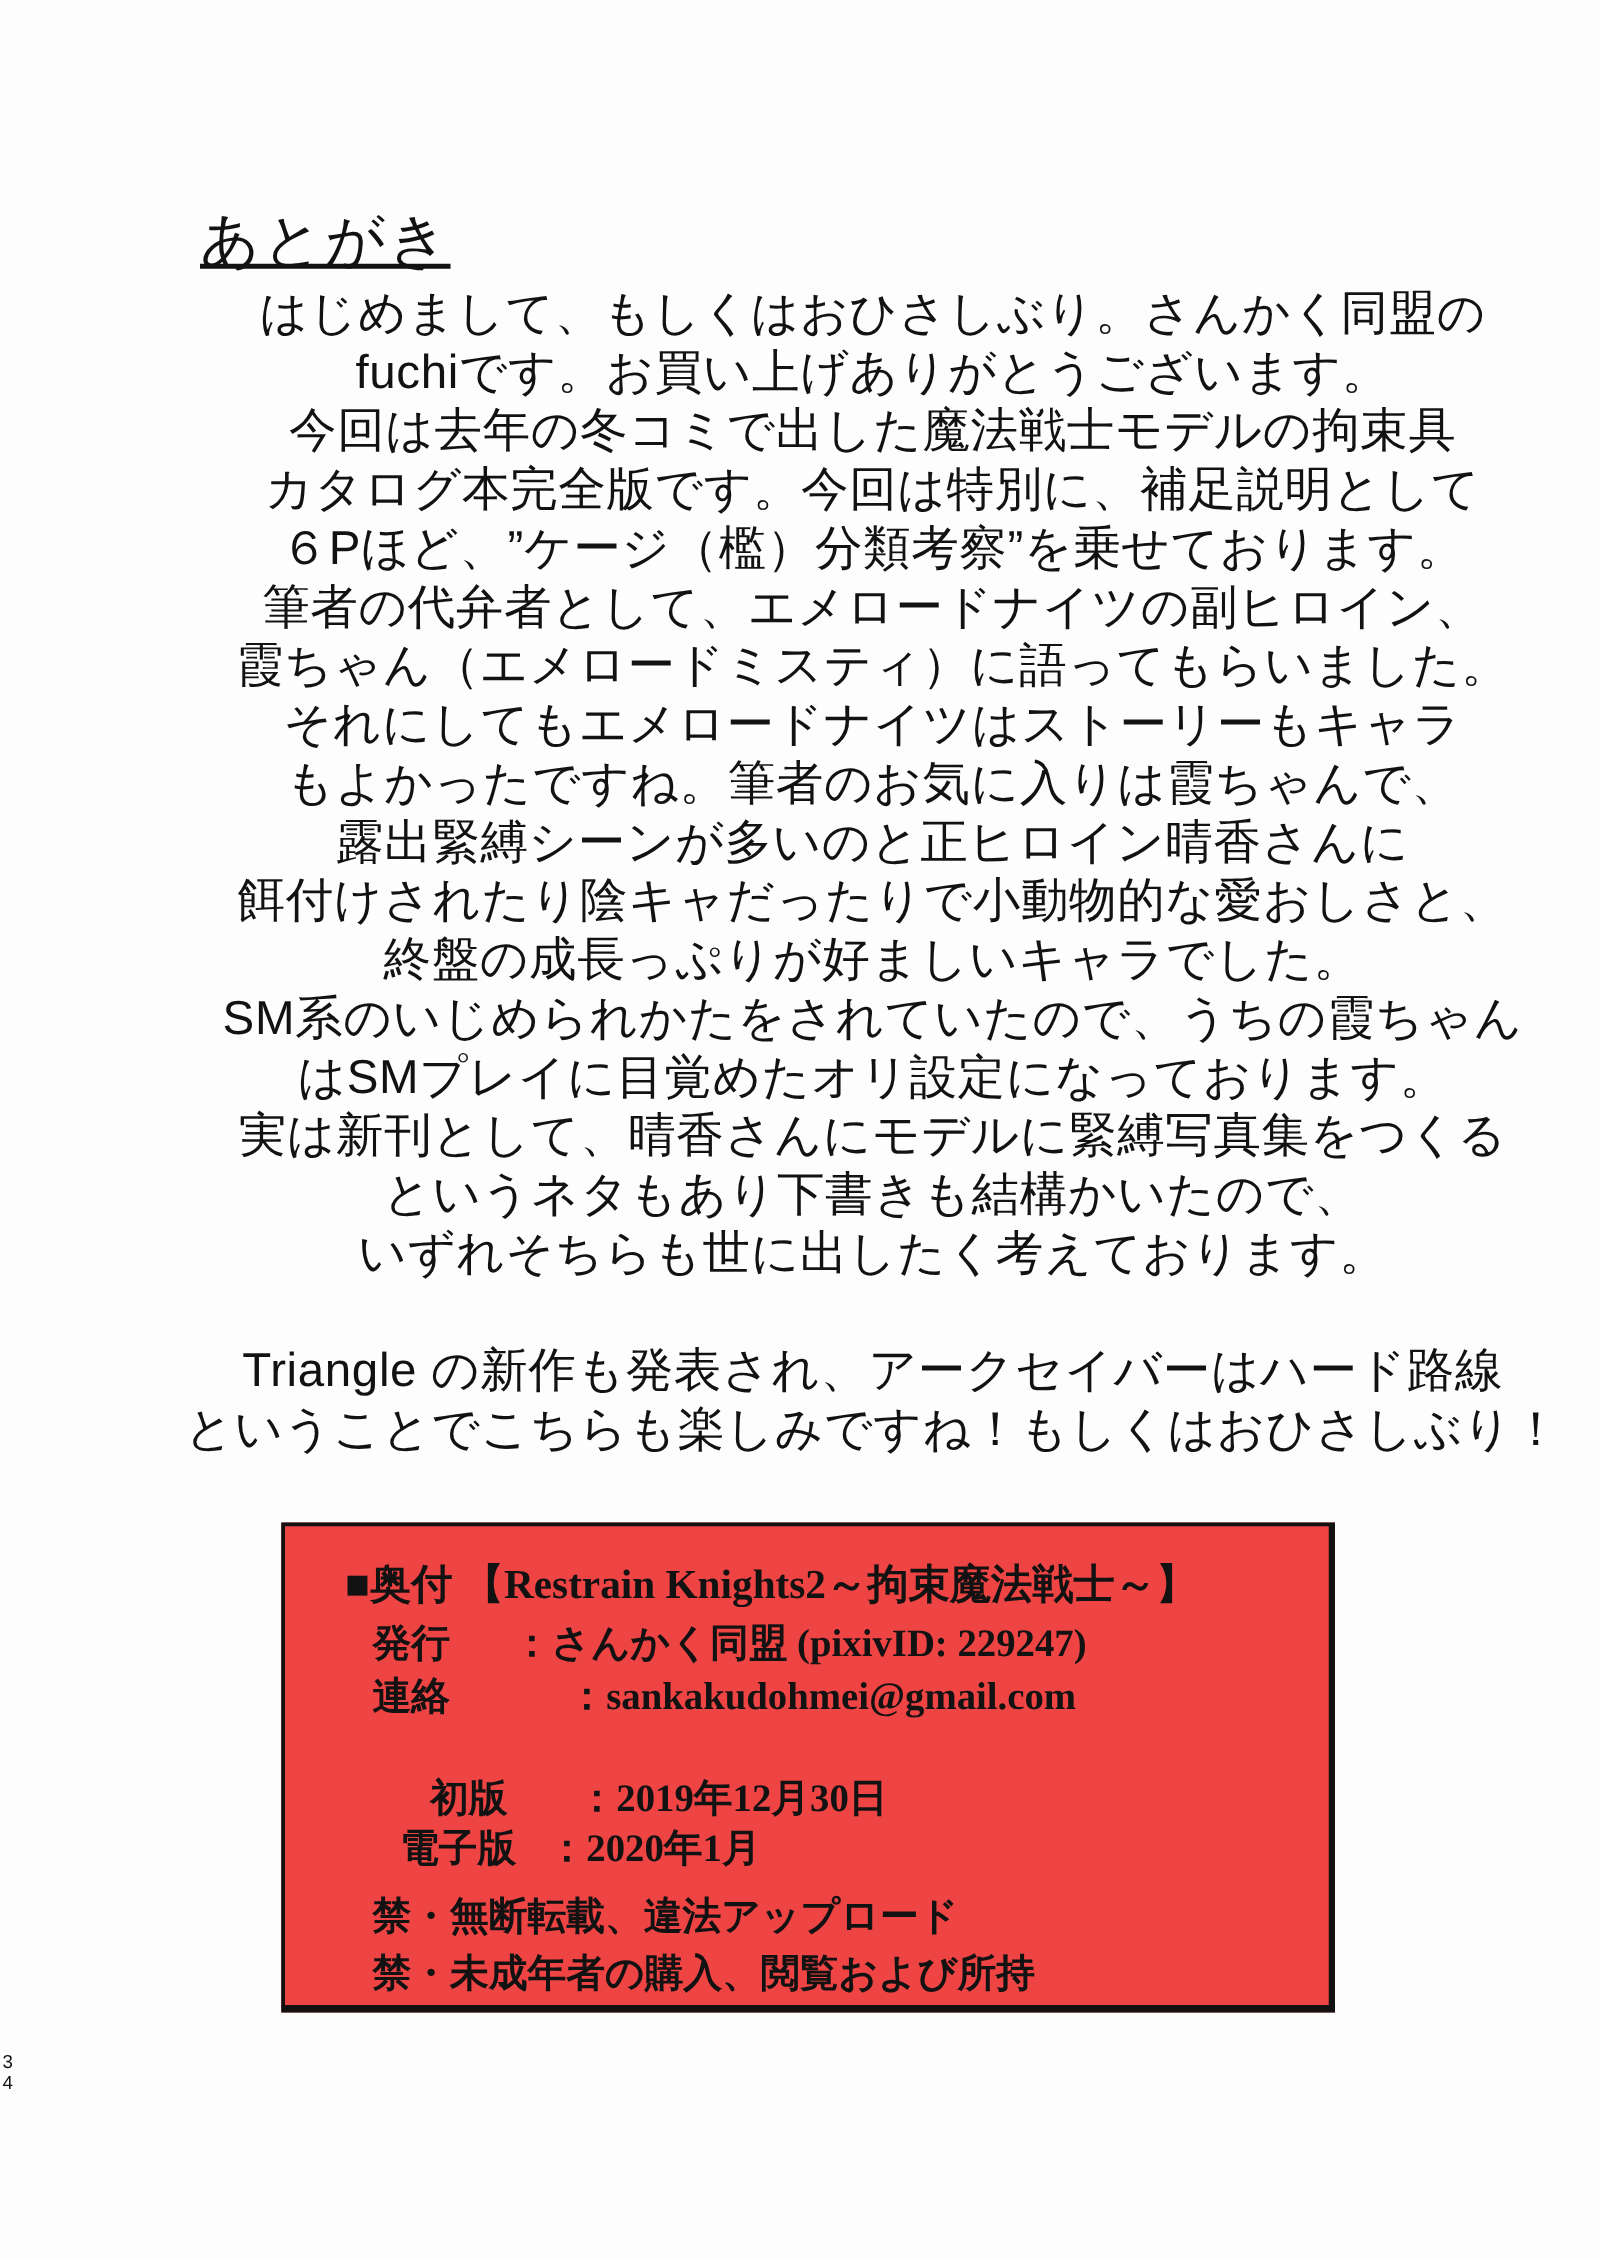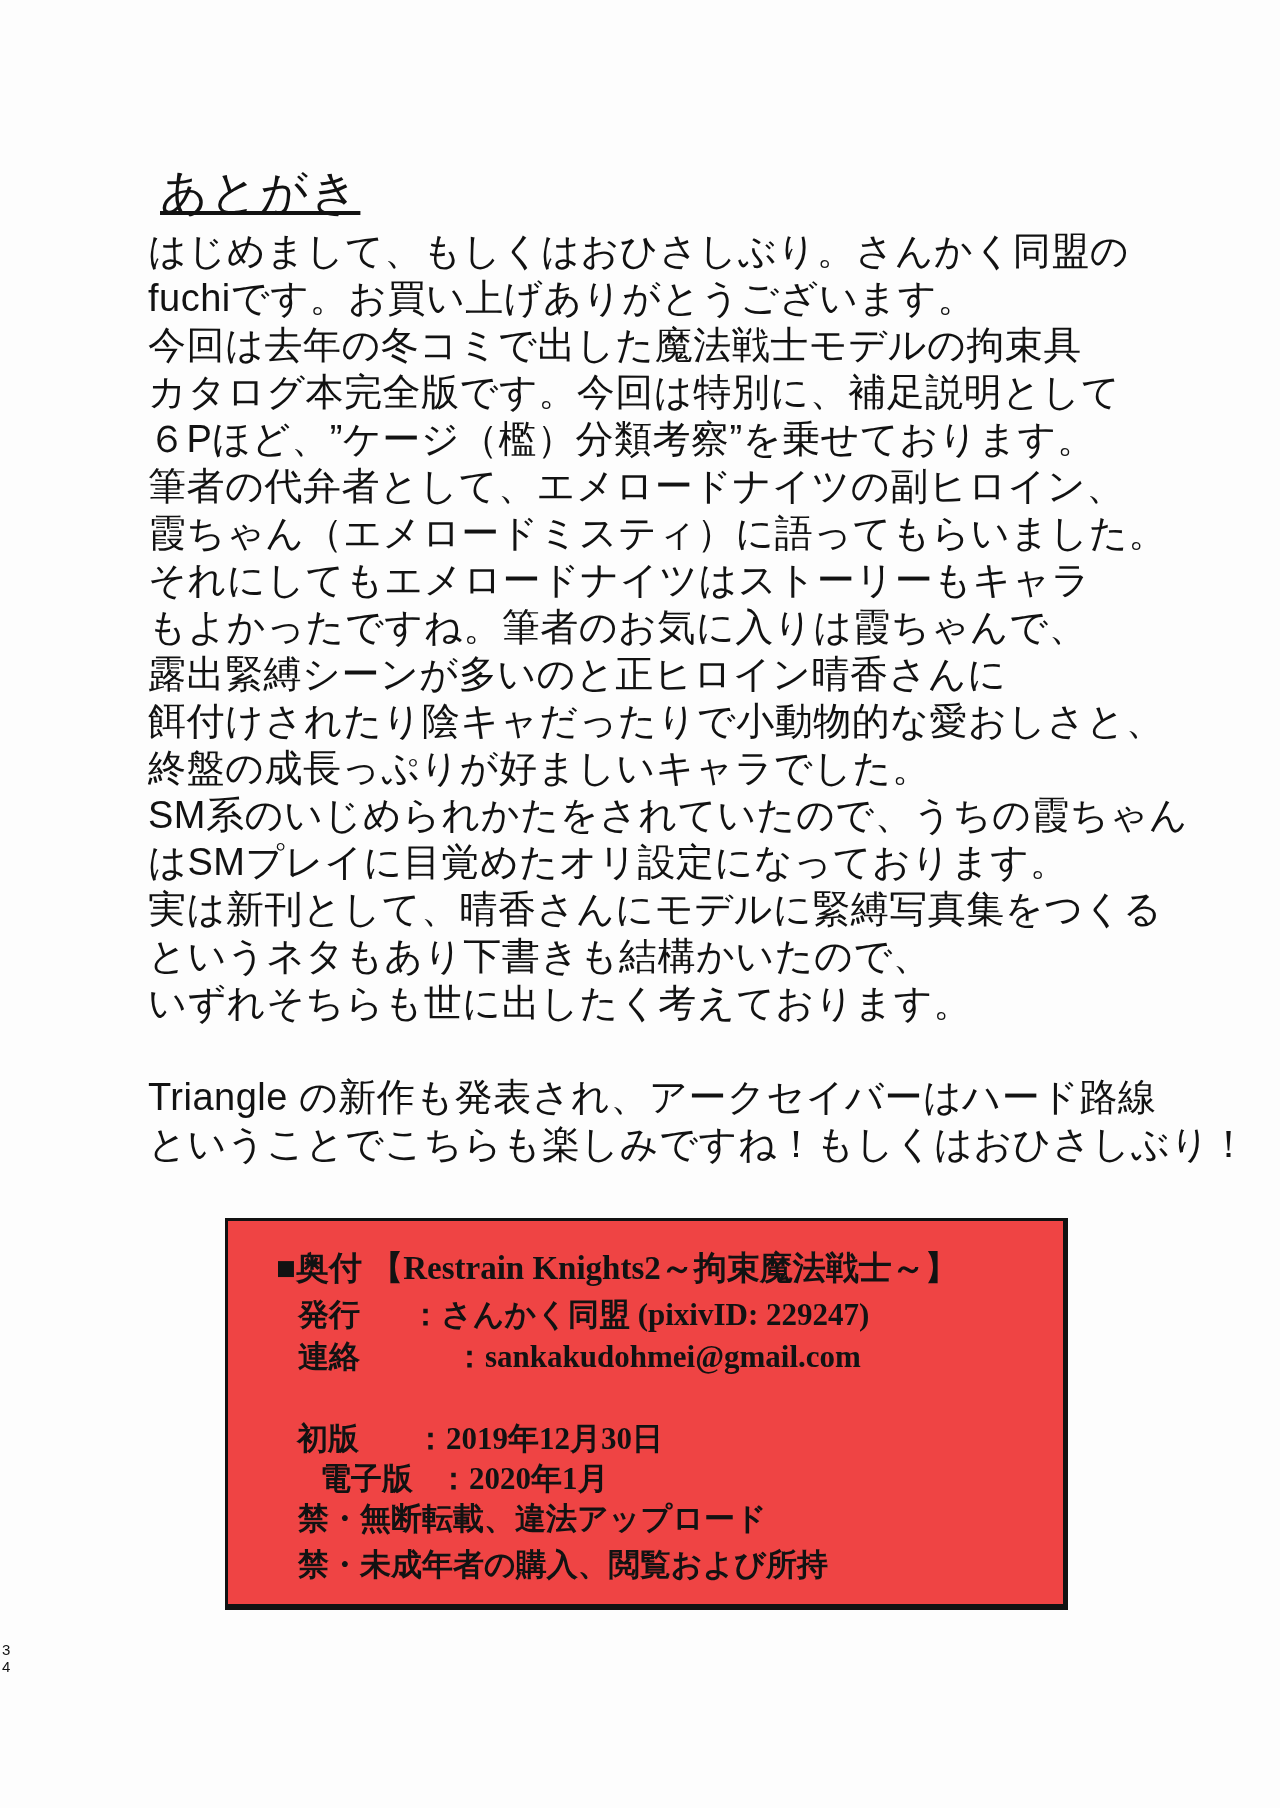--- a/index.html
+++ b/index.html
@@ -26,20 +26,21 @@
     position: absolute;
     left: 148px;
     top: 228px;
     font-size: 38px;
     letter-spacing: 0.5px;
   }
   .afterword-body .tline {
     line-height: 47px;
     height: 47px;
     white-space: nowrap;
+    text-align: center;
   }
   .colophon-box {
     position: absolute;
     left: 225px;
     top: 1218px;
     width: 835px;
     height: 383px;
     background: #ef4444;
     border: 3px solid #121212;
     border-right-width: 5px;
@@ -58,29 +59,29 @@
   .crow {
     margin-left: 70px;
     line-height: 40px;
     white-space: nowrap;
     display: flex;
     align-items: flex-end;
   }
   .crow .clabel { width: 112px; flex: none; }
   .crow.r-publisher { margin-top: 6px; }
   .crow.r-contact   { margin-top: 2px; gap: 44px; }
-  .crow.r-first     { margin-top: 42px; margin-left: 69px; }
+  .crow.r-first     { margin-top: 42px; margin-left: 116px; }
   .crow.r-digital   { margin-top: 0;    margin-left: 92px; }
   .crow.r-digital .clabel, .crow.r-first .clabel { width: 118px; }
   .prohibition {
     margin-left: 70px;
     line-height: 40px;
     white-space: nowrap;
   }
-  .prohibition.p1 { }
+  .prohibition.p1 { margin-top: 14px; }
   .prohibition.p2 { margin-top: 6px; }
   .page-number {
     position: absolute;
     left: 2px;
     top: 1641px;
     font-size: 15px;
     line-height: 17px;
     text-align: left;
   }
   .page-number span { display: block; }

